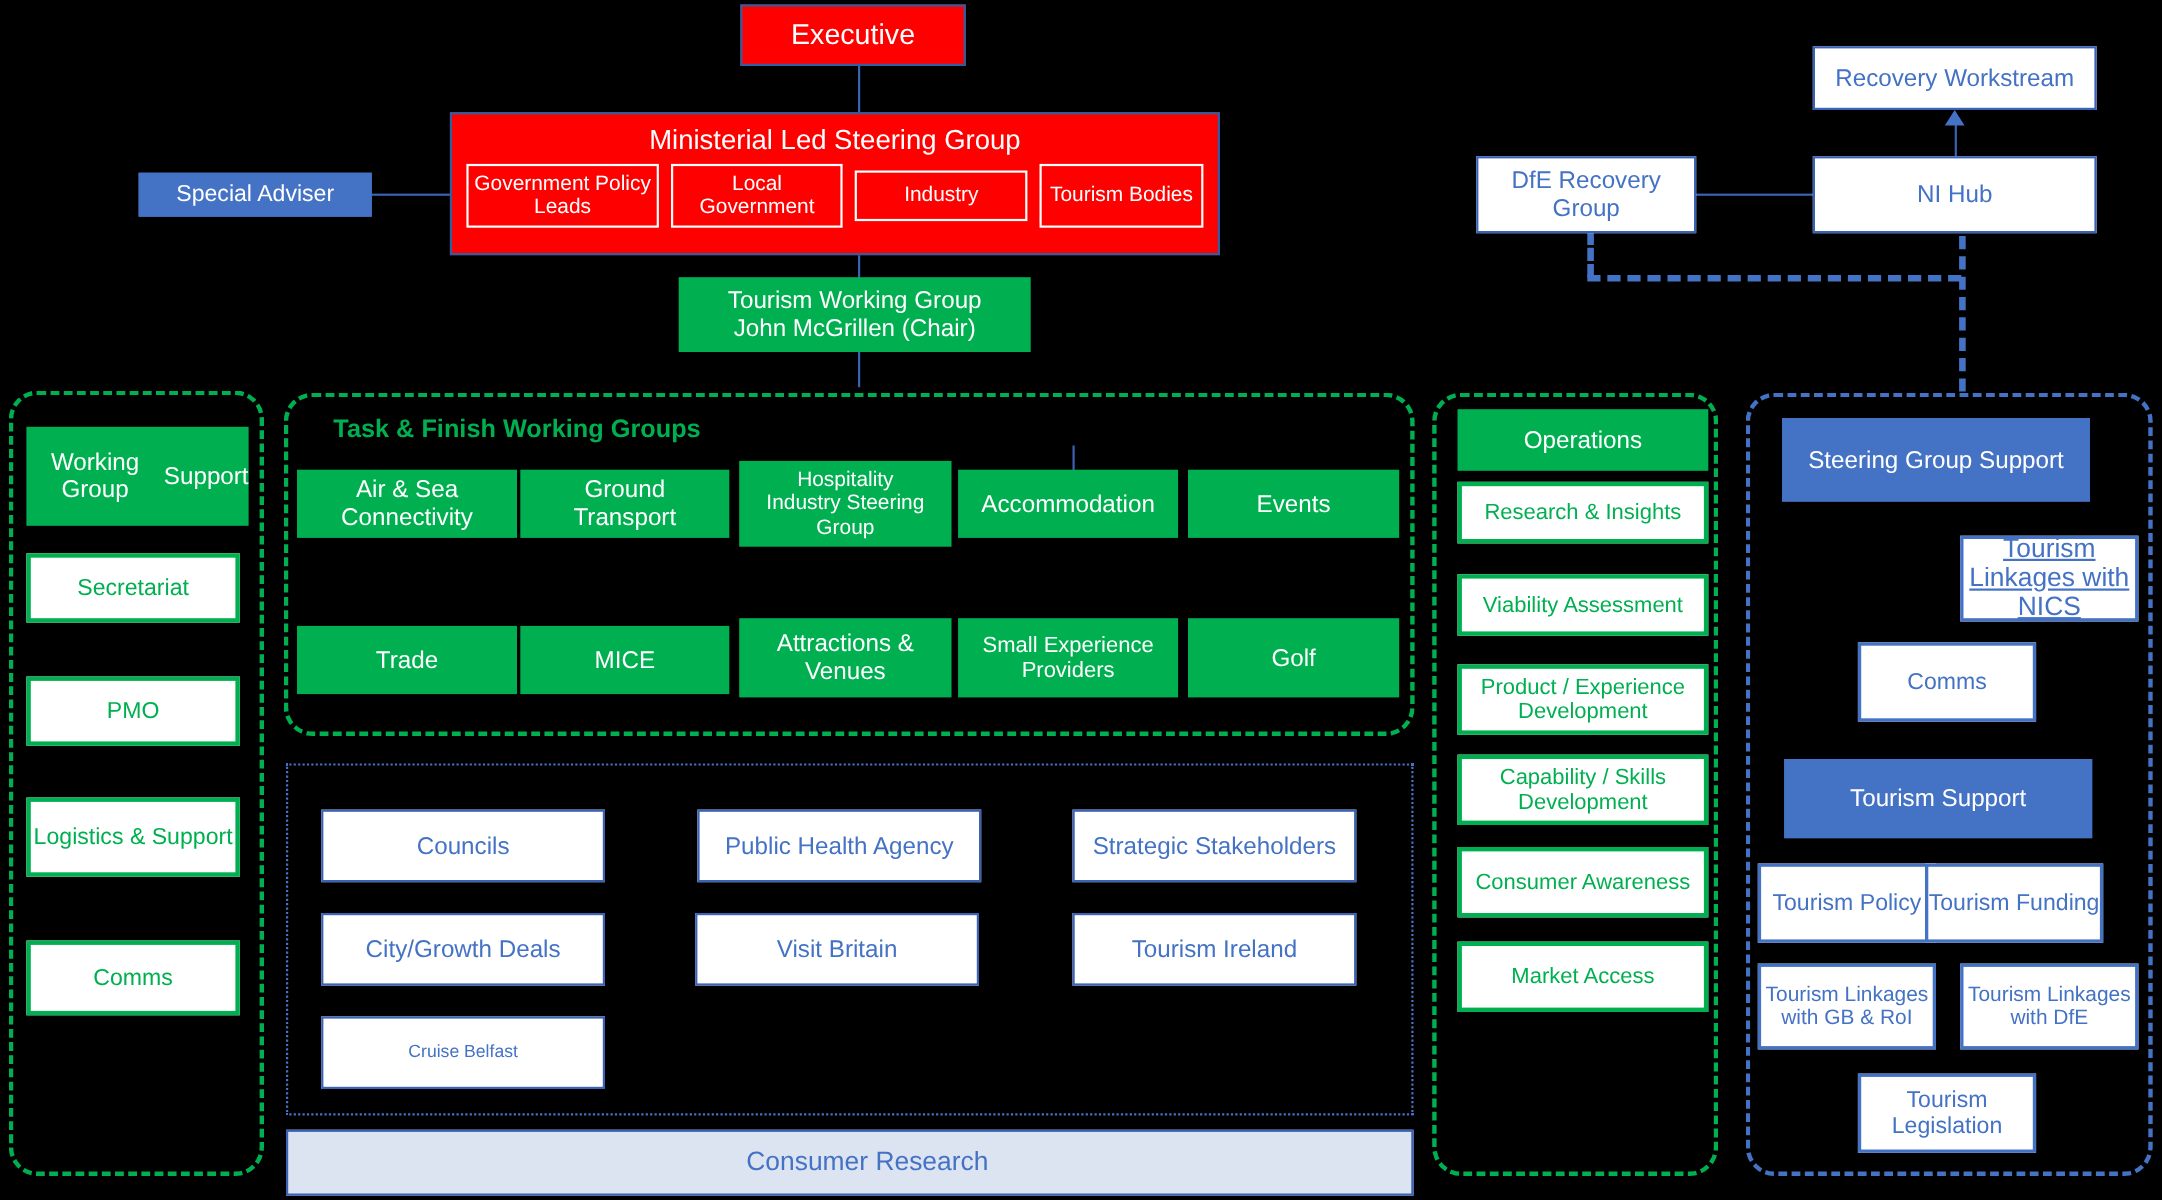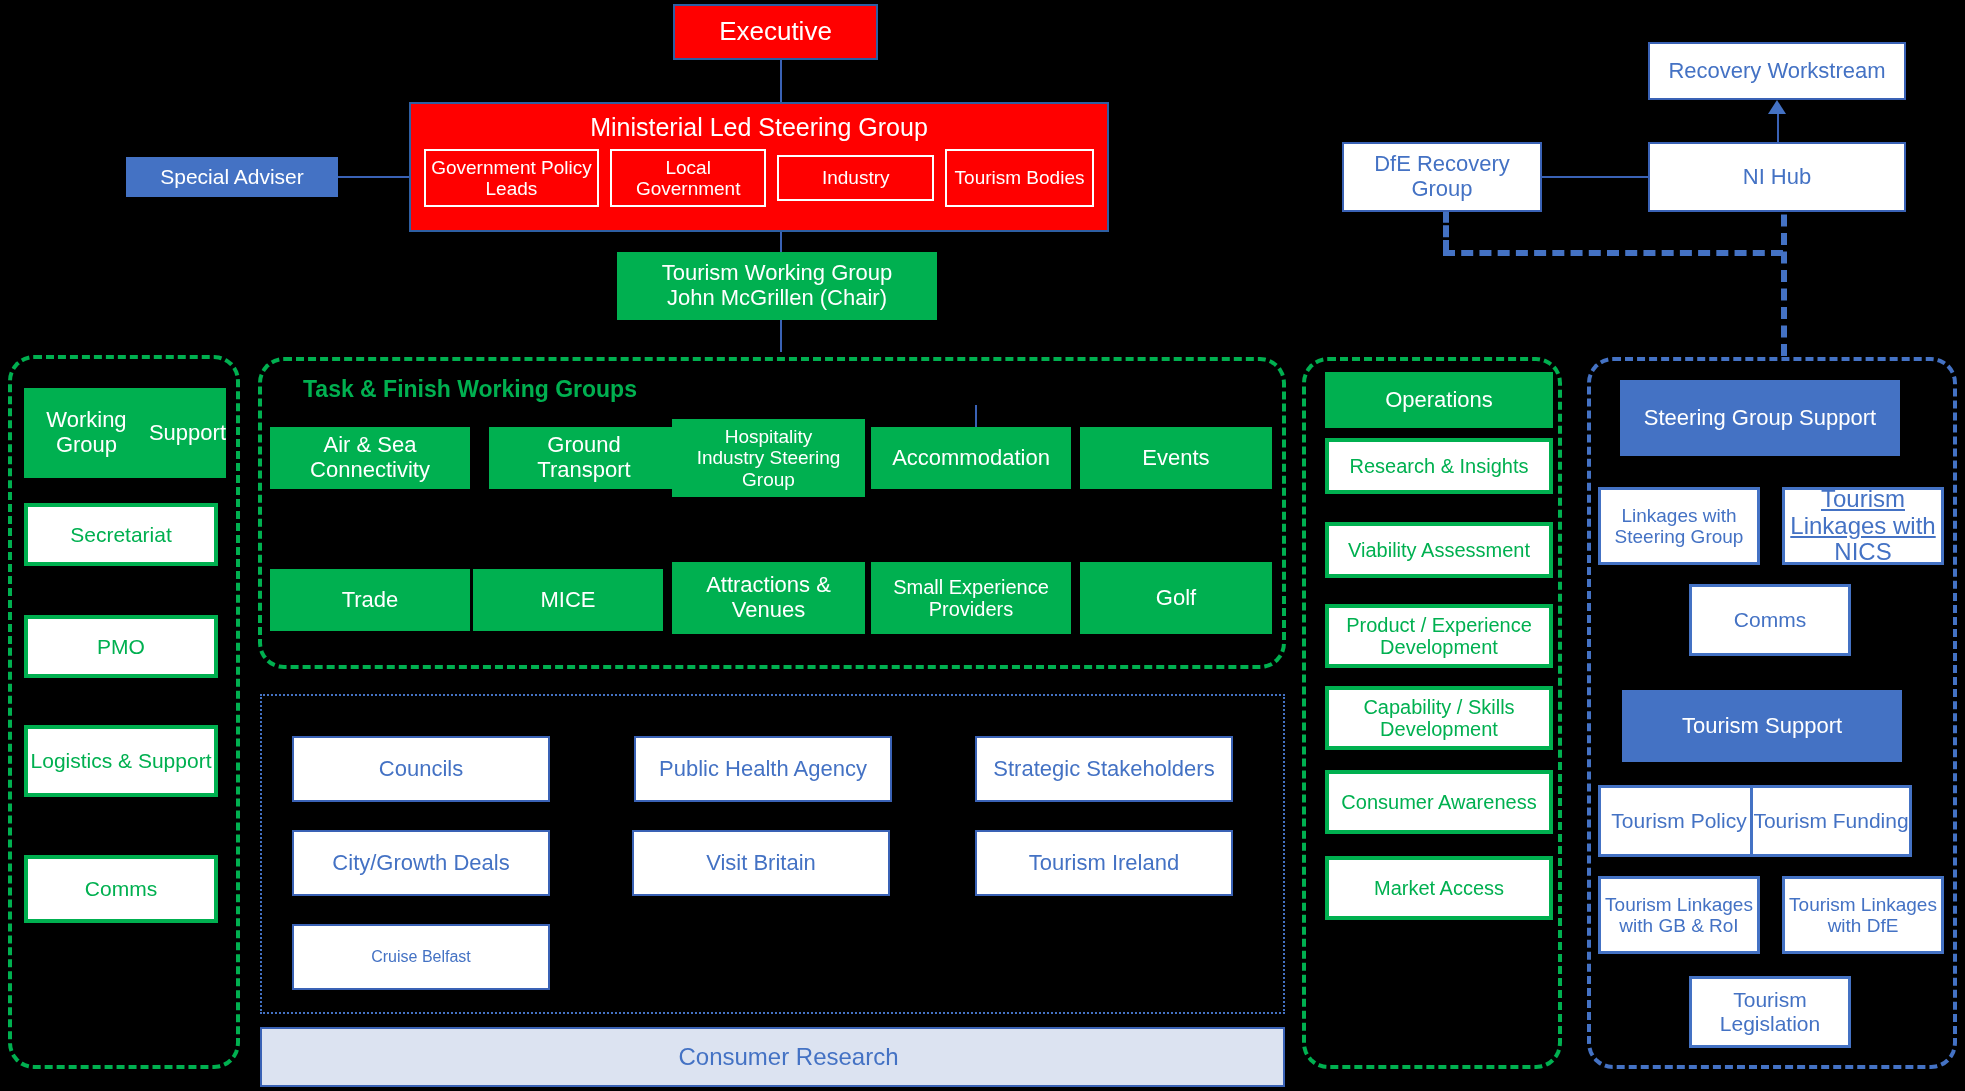--- a/index.html
+++ b/index.html
@@ -93,21 +93,21 @@
   <div class="box green-outline" style="left:24px;top:725px;width:194px;height:72px;font-size:21px;">Logistics &amp; Support</div>
   <div class="box green-outline" style="left:24px;top:855px;width:194px;height:68px;font-size:21px;">Comms</div>
 
   <div class="grp grp-green" style="left:258px;top:357px;width:1028px;height:312px;"></div>
   <div class="grp-title" style="left:303px;top:376px;font-size:23px;">Task &amp; Finish Working Groups</div>
 
   <div class="box green-solid" style="left:270px;top:427px;width:200px;height:62px;flex-direction:column;font-size:22px;">
     <div>Air &amp; Sea</div>
     <div>Connectivity</div>
   </div>
-  <div class="box green-solid" style="left:473px;top:427px;width:190px;height:62px;flex-direction:column;font-size:22px;margin-left:16px;">
+  <div class="box green-solid" style="left:473px;top:427px;width:190px;height:62px;flex-direction:column;font-size:22px;">
     <div>Ground</div>
     <div>Transport</div>
   </div>
   <div class="box green-solid" style="left:672px;top:419px;width:193px;height:78px;flex-direction:column;font-size:19px;">
     <div>Hospitality</div>
     <div>Industry Steering</div>
     <div>Group</div>
   </div>
   <div class="box green-solid" style="left:871px;top:427px;width:200px;height:62px;font-size:22px;">Accommodation</div>
   <div class="box green-solid" style="left:1080px;top:427px;width:192px;height:62px;font-size:22px;">Events</div>
@@ -146,21 +146,20 @@
   <div class="box green-outline" style="left:1325px;top:522px;width:228px;height:56px;font-size:20px;">Viability Assessment</div>
   <div class="box green-outline" style="left:1325px;top:604px;width:228px;height:64px;font-size:20px;">Product / Experience Development</div>
   <div class="box green-outline" style="left:1325px;top:686px;width:228px;height:64px;font-size:20px;">Capability / Skills Development</div>
   <div class="box green-outline" style="left:1325px;top:770px;width:228px;height:64px;font-size:20px;">Consumer Awareness</div>
   <div class="box green-outline" style="left:1325px;top:856px;width:228px;height:64px;font-size:20px;">Market Access</div>
 
   <div class="grp grp-blue" style="left:1587px;top:357px;width:370px;height:712px;"></div>
 
   <div class="box blue" style="left:1620px;top:380px;width:280px;height:76px;font-size:22px;">Steering Group Support</div>
 
-  <div class="box blue-outline" style="left:1598px;top:487px;width:162px;height:78px;font-size:19px;">Linkages with Steering Group</div>
   <div class="box blue-outline" style="left:1782px;top:487px;width:162px;height:78px;font-size:24px;text-decoration:underline;">Tourism Linkages with NICS</div>
   <div class="box blue-outline" style="left:1689px;top:584px;width:162px;height:72px;font-size:21px;">Comms</div>
 
   <div class="box blue" style="left:1622px;top:690px;width:280px;height:72px;font-size:22px;">Tourism Support</div>
 
   <div class="box blue-outline" style="left:1598px;top:785px;width:162px;height:72px;font-size:21px;">Tourism Policy</div>
   <div class="box blue-outline" style="left:1750px;top:785px;width:162px;height:72px;font-size:21px;">Tourism Funding</div>
   <div class="box blue-outline" style="left:1598px;top:876px;width:162px;height:78px;font-size:19px;">Tourism Linkages with GB &amp; RoI</div>
   <div class="box blue-outline" style="left:1782px;top:876px;width:162px;height:78px;font-size:19px;">Tourism Linkages with DfE</div>
   <div class="box blue-outline" style="left:1689px;top:976px;width:162px;height:72px;font-size:21px;">Tourism Legislation</div>

